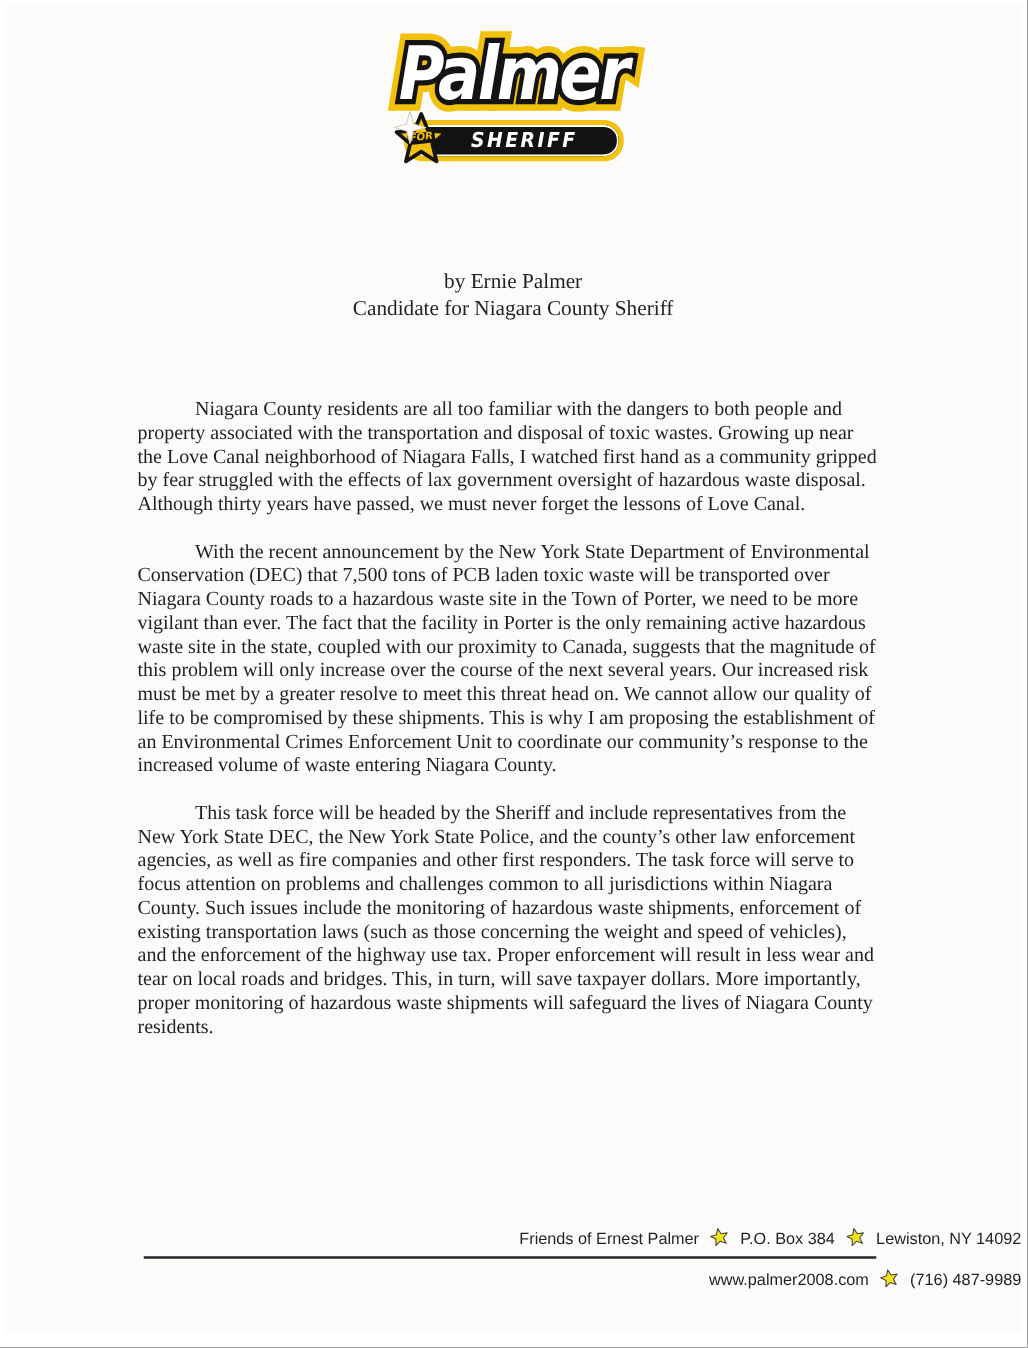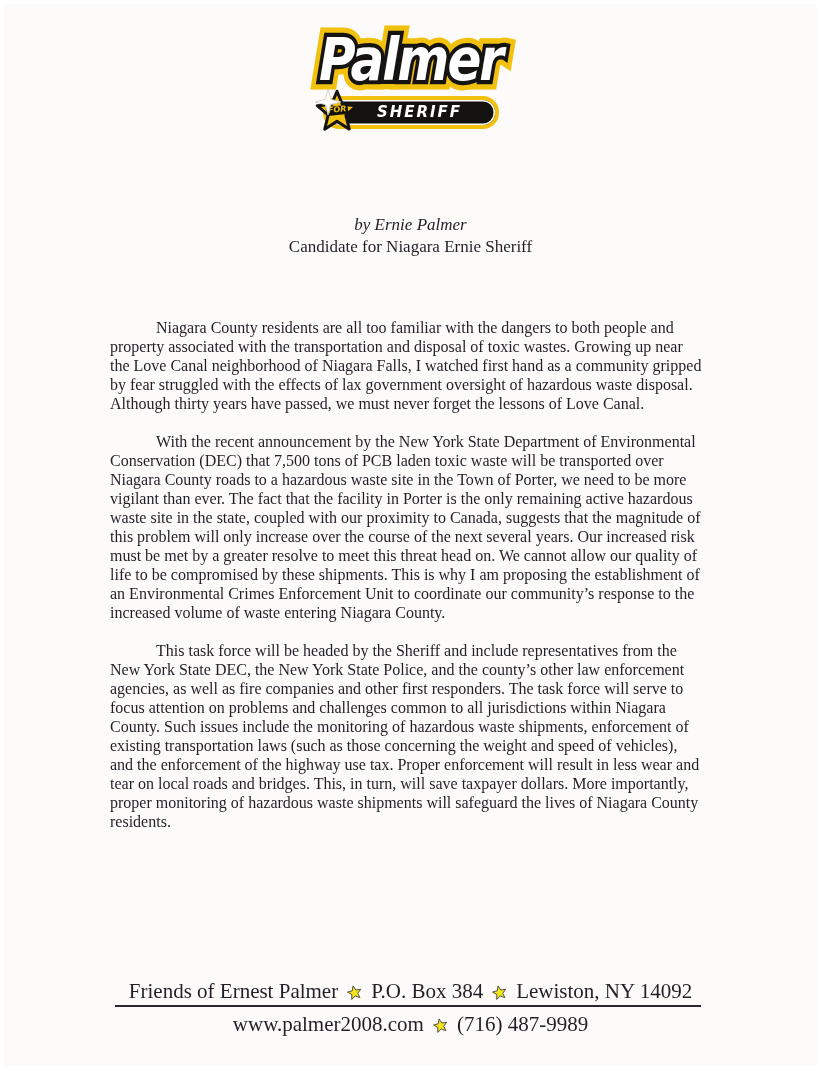--- a/index.html
+++ b/index.html
@@ -50,33 +50,33 @@
     background:#141210;padding:0 2px;border-radius:2px;
     transform:rotate(-6deg);line-height:1.1;
   }
   .sparkle{position:absolute;left:-16px;top:22px;width:26px;height:26px;}
 
   
   .title-block{
     position:absolute;top:210px;left:0;right:0;text-align:center;
     font-size:17px;line-height:21.5px;
   }
-  .title-byline{font-style:italic;}
+  .title-byline{}
 
   
   .body-text{
     position:absolute;top:314px;left:106px;width:606px;
     font-size:16px;line-height:19px;text-align:left;
   }
   .body-text p{margin:0 13px 19px 0;text-indent:46px;}
 
   
   .footer-line{
-    position:absolute;left:0;right:0;text-align:center;
-    font-family:Liberation Serif, serif;font-size:21px;line-height:20px;
+    position:absolute;left:0;right:0;text-align:right;
+    font-family:Liberation Sans, sans-serif;font-size:13px;line-height:20px;
     white-space:nowrap;
   }
   .footer-line-1{top:977px;}
   .footer-line-2{top:1010px;}
   .footer-star{display:inline-block;vertical-align:-2px;margin:0 9px;}
   .footer-divider{
     position:absolute;top:1001px;left:111px;width:586px;height:2px;
     background:#29272d;
   }
 </style>
@@ -103,21 +103,21 @@
               <path d="M12 0 L14.5 9.5 L24 12 L14.5 14.5 L12 24 L9.5 14.5 L0 12 L9.5 9.5 Z" fill="#ffffff" stroke="#cfcabe" stroke-width="0.8"></path>
             </svg>
           </div>
           <span class="banner-text">SHERIFF</span>
         </div>
       </div>
     </header>
 
     <section class="title-block">
       <div class="title-byline">by Ernie Palmer</div>
-      <div>Candidate for Niagara Ernie Sheriff</div>
+      <div>Candidate for Niagara County Sheriff</div>
     </section>
 
     <main class="body-text">
       <p>Niagara County residents are all too familiar with the dangers to both people and property associated with the transportation and disposal of toxic wastes.  Growing up near the Love Canal neighborhood of Niagara Falls, I watched first hand as a community gripped by fear struggled with the effects of lax government oversight of hazardous waste disposal.  Although thirty years have passed, we must never forget the lessons of Love Canal.</p>
       <p>With the recent announcement by the New York State Department of Environmental Conservation (DEC) that 7,500 tons of PCB laden toxic waste will be transported over Niagara County roads to a hazardous waste site in the Town of Porter, we need to be more vigilant than ever.  The fact that the facility in Porter is the only remaining active hazardous waste site in the state, coupled with our proximity to Canada, suggests that the magnitude of this problem will only increase over the course of the next several years.  Our increased risk must be met by a greater resolve to meet this threat head on.  We cannot allow our quality of life to be compromised by these shipments.  This is why I am proposing the establishment of an Environmental Crimes Enforcement Unit to coordinate our community’s response to the increased volume of waste entering Niagara County.</p>
       <p>This task force will be headed by the Sheriff and include representatives from the New York State DEC, the New York State Police, and the county’s other law enforcement agencies, as well as fire companies and other first responders.  The task force will serve to focus attention on problems and challenges common to all jurisdictions within Niagara County.  Such issues include the monitoring of hazardous waste shipments, enforcement of existing transportation laws (such as those concerning the weight and speed of vehicles), and the enforcement of the highway use tax.  Proper enforcement will result in less wear and tear on local roads and bridges.  This, in turn, will save taxpayer dollars.  More importantly, proper monitoring of hazardous waste shipments will safeguard the lives of Niagara County residents.</p>
     </main>
 
     <footer>
       <div class="footer-line footer-line-1">

